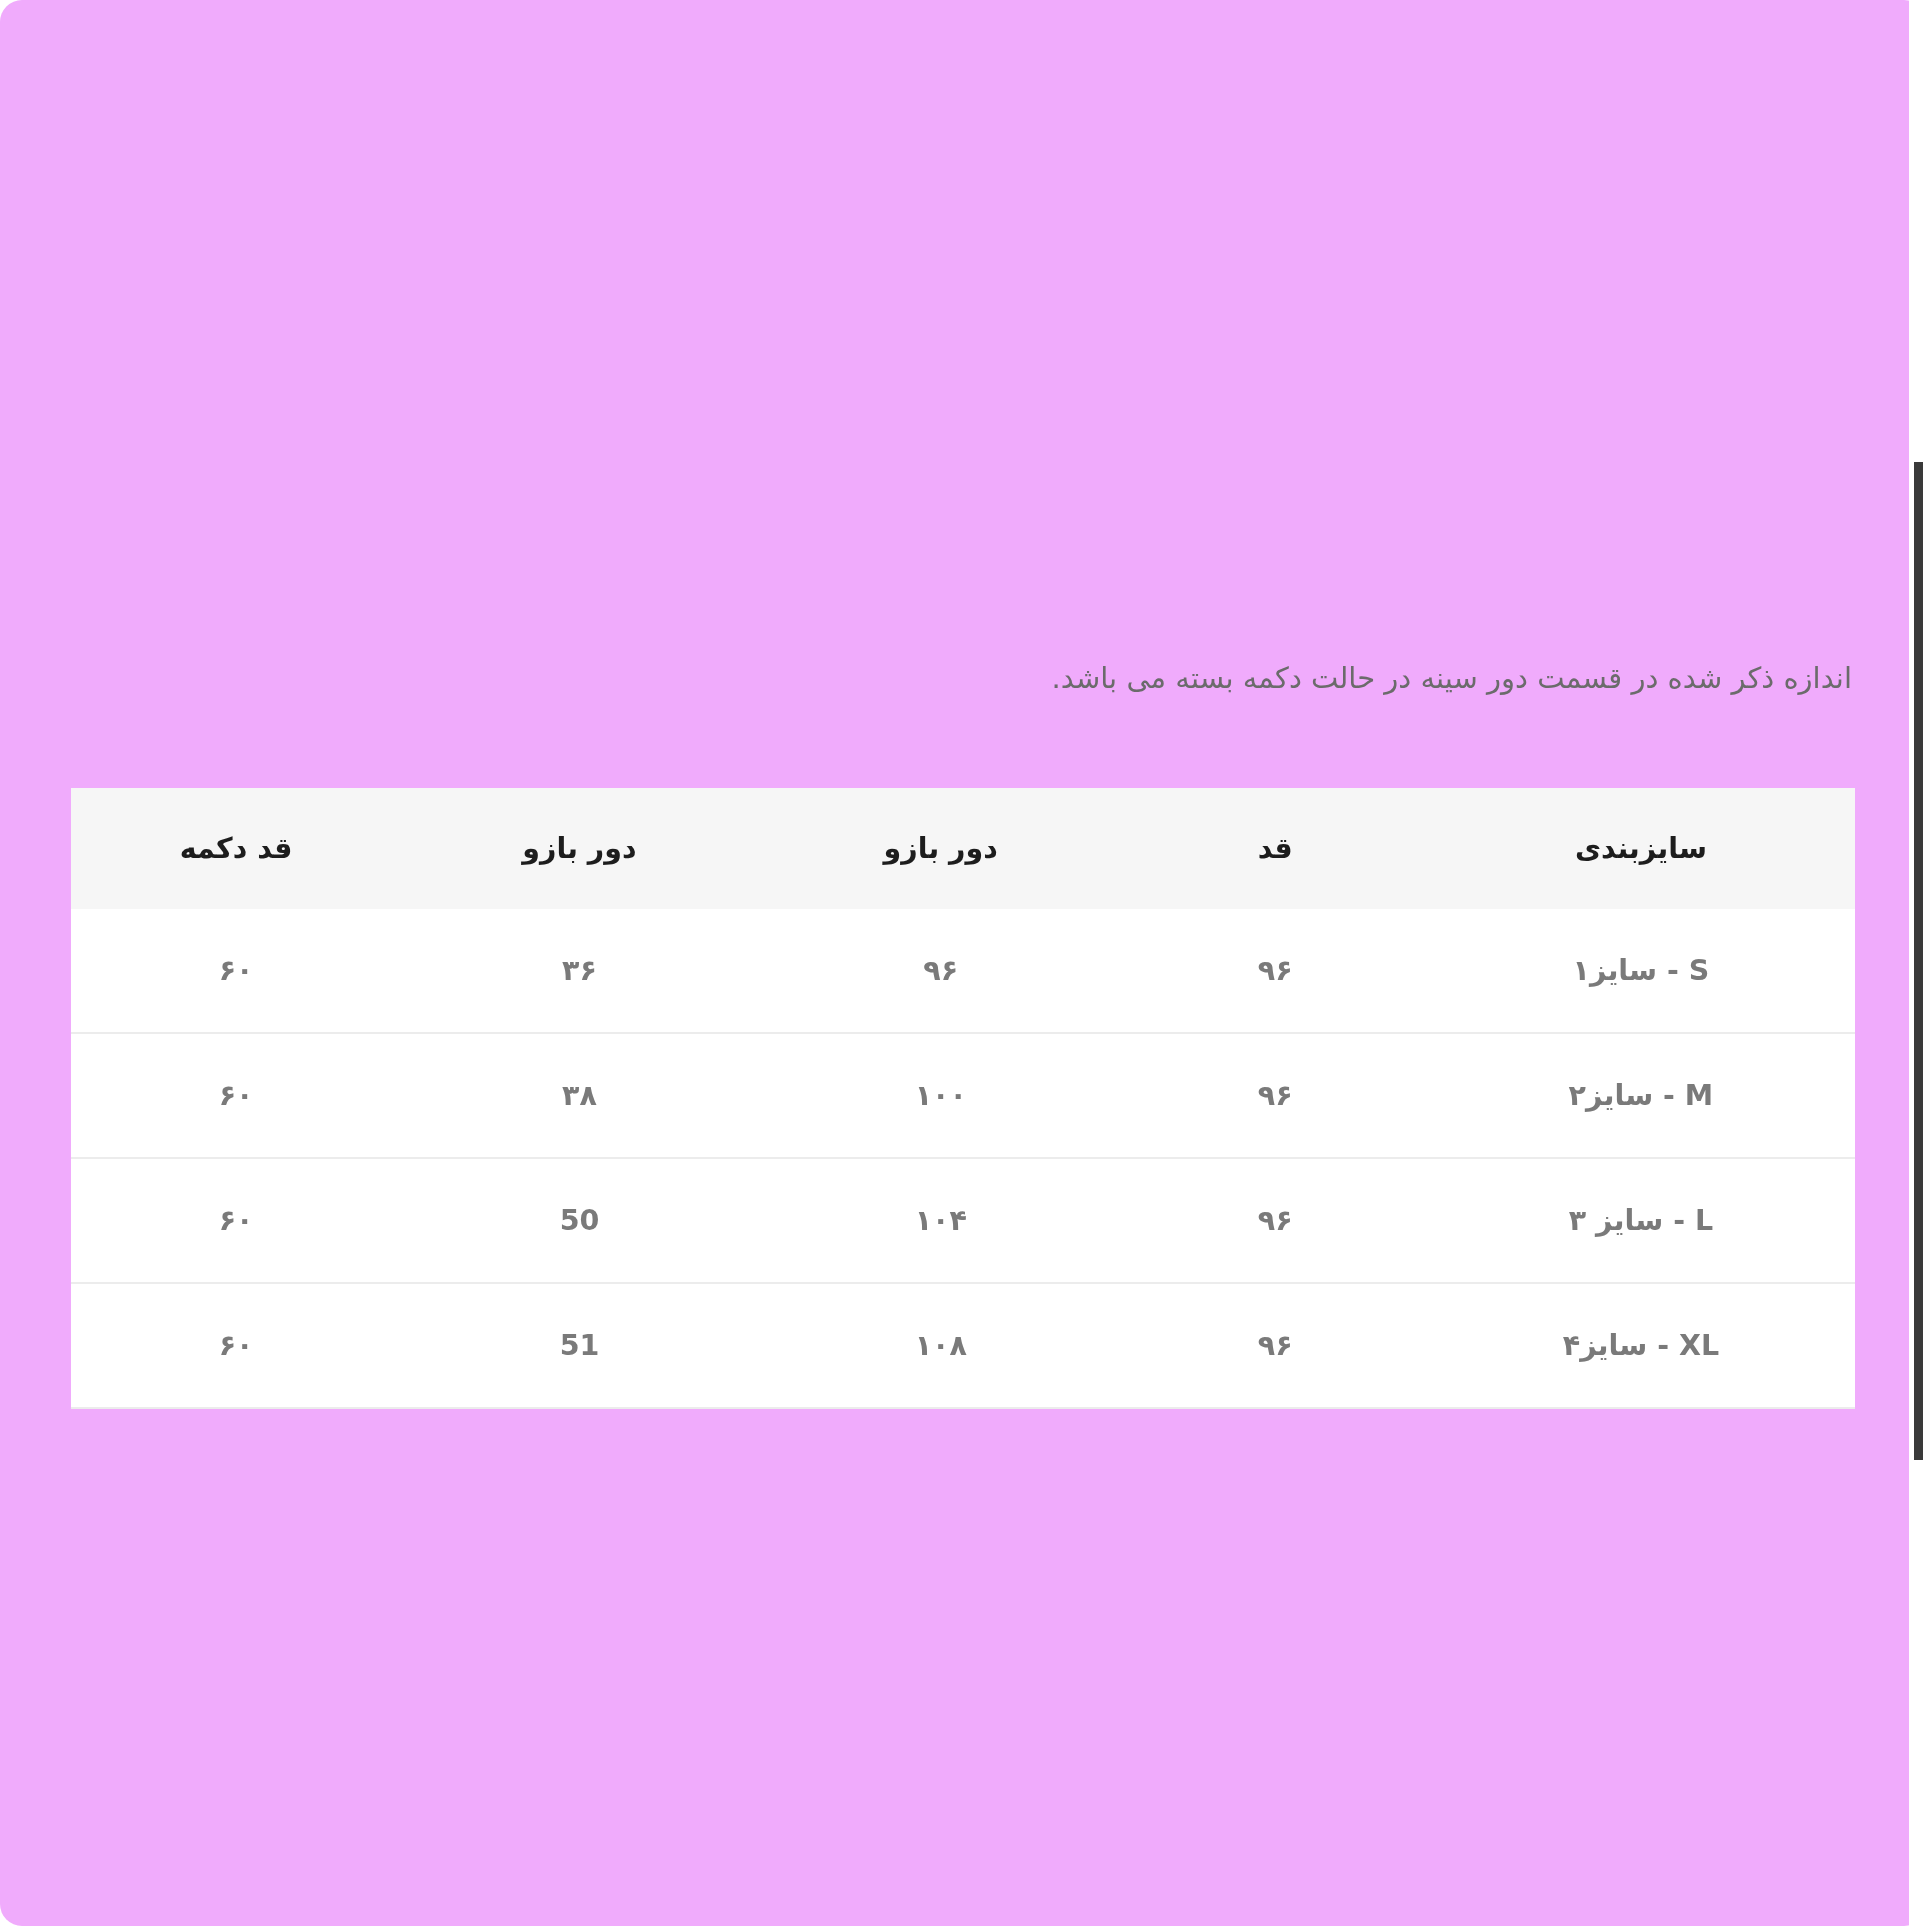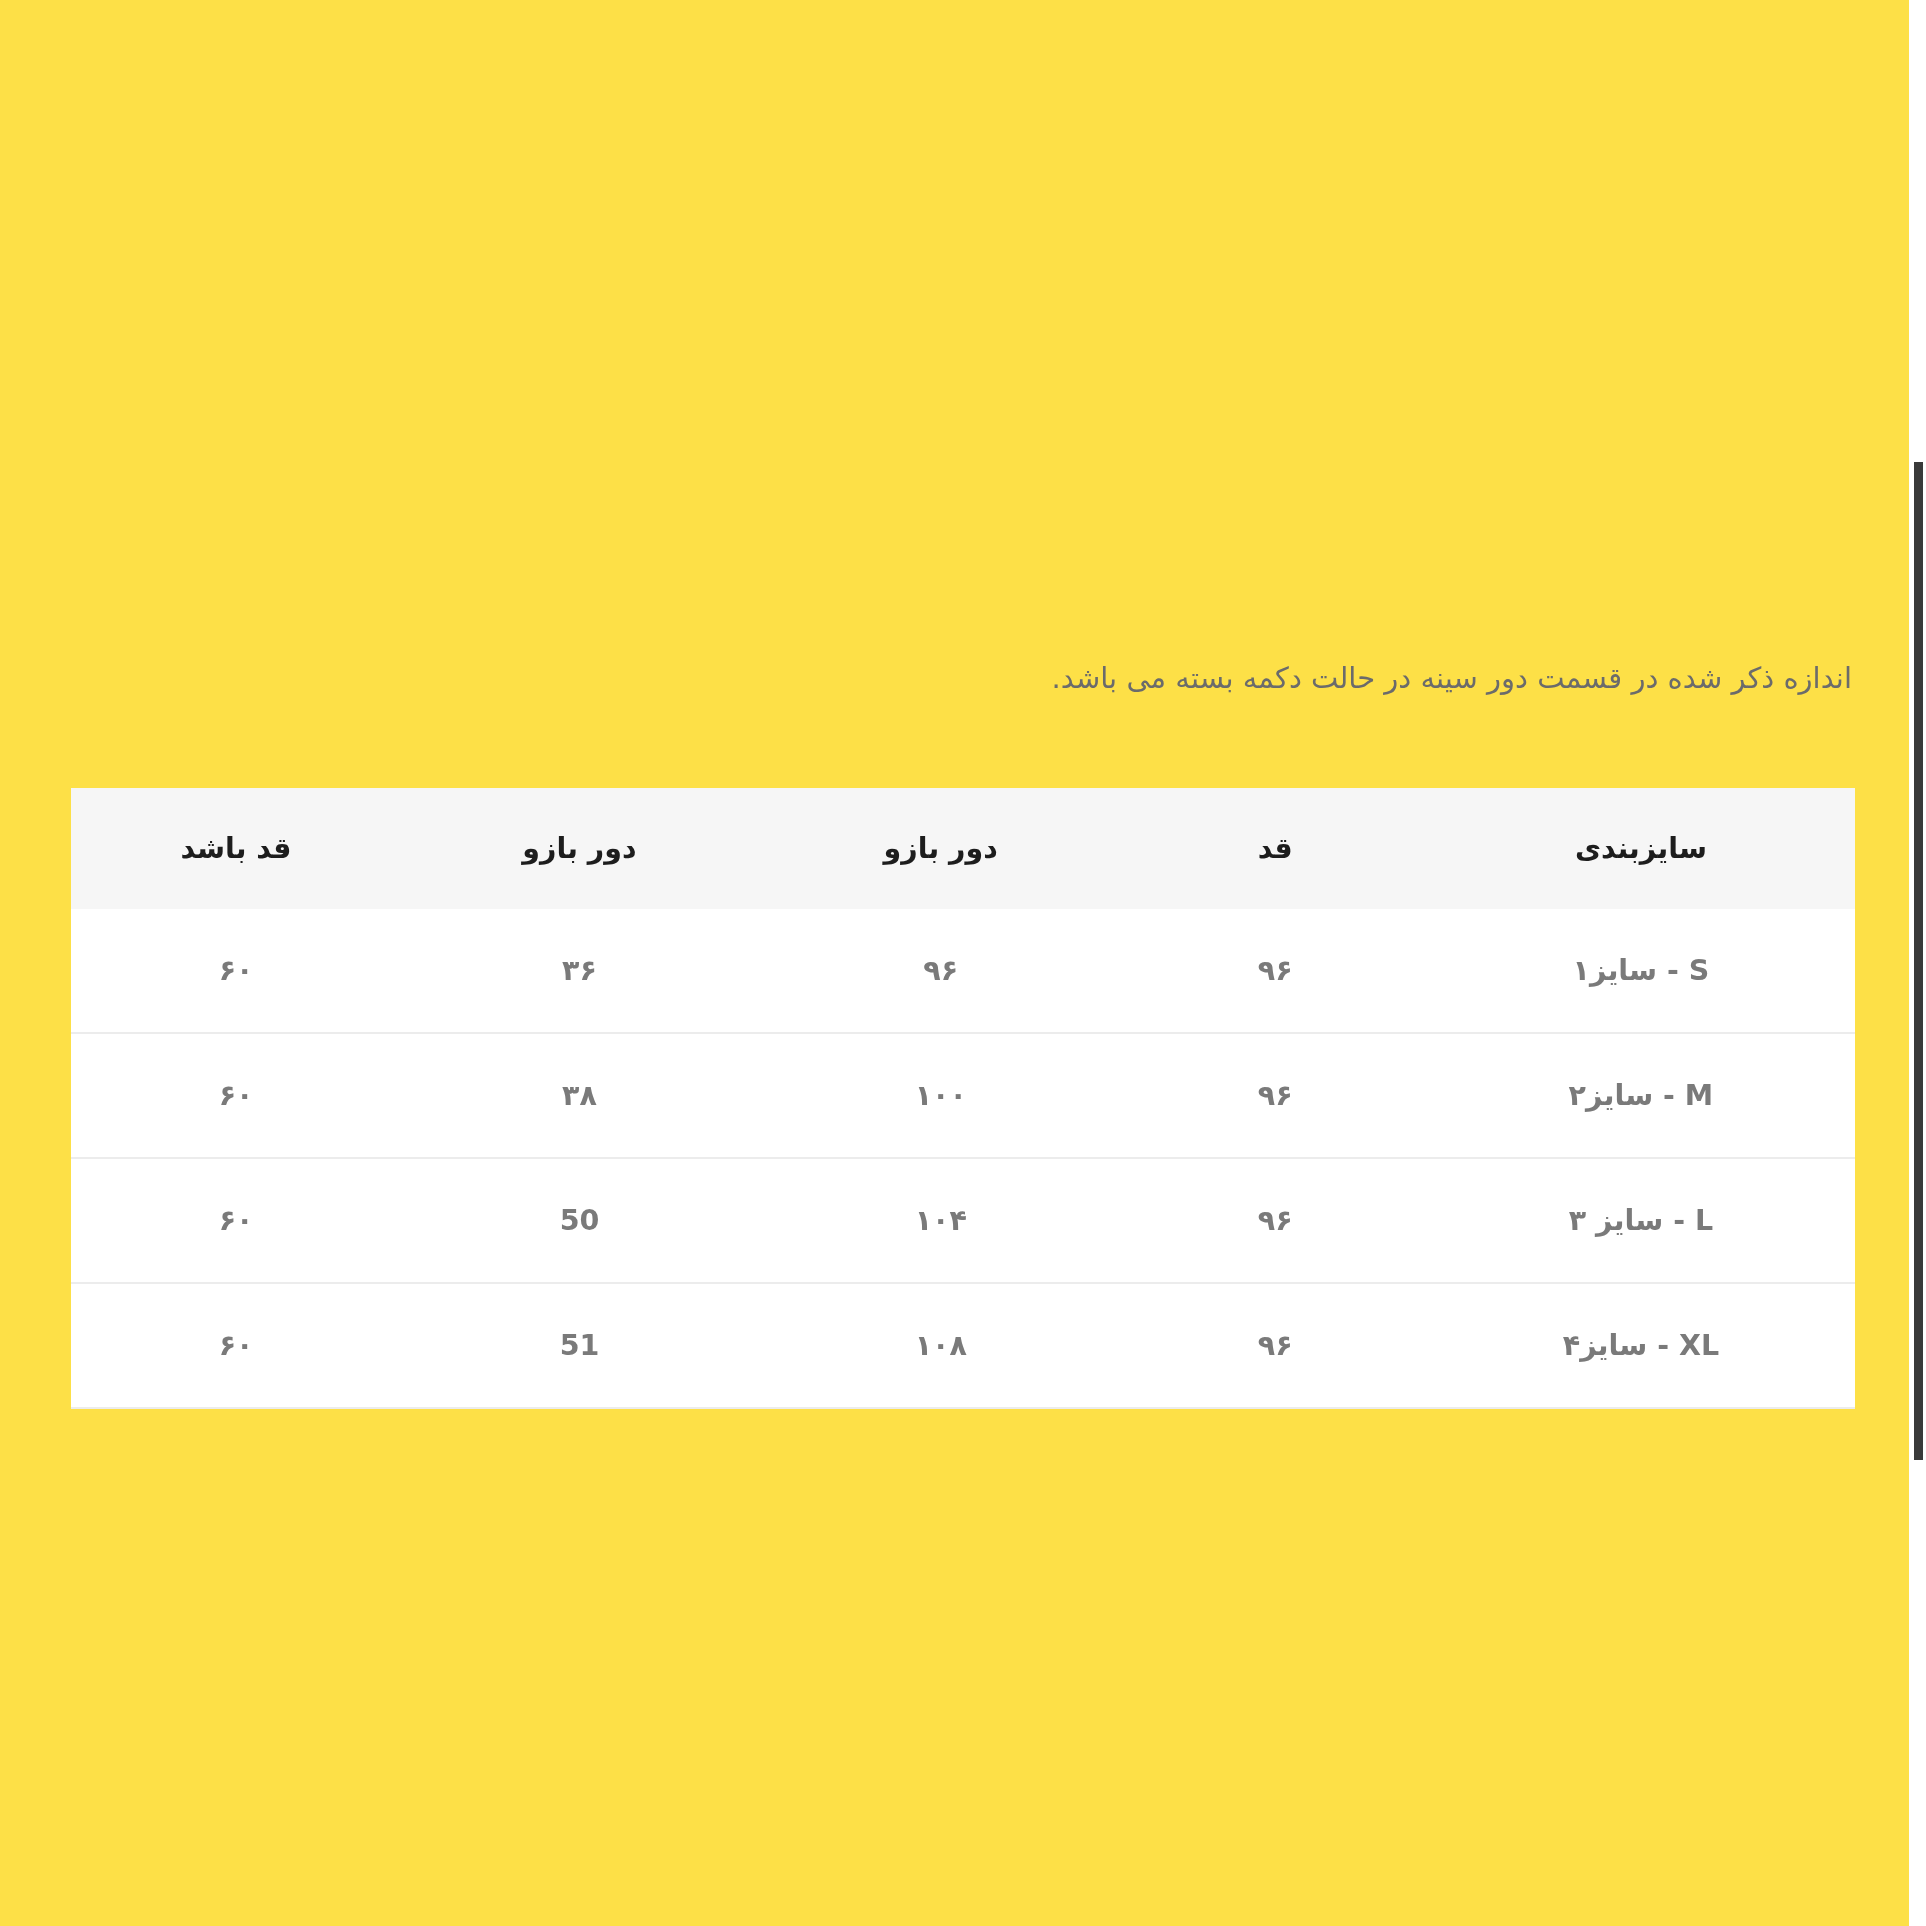--- a/index.html
+++ b/index.html
@@ -16,22 +16,23 @@
     overflow: hidden;
   }
 
   
   #page {
     position: absolute;
     left: 0;
     top: 0;
     width: 1926px;
     height: 1926px;
-    background: #fde047;
+    background: #f0abfc;
     direction: rtl;
+    border-radius: 22px;
   }
 
   
   .intro-note {
     position: absolute;
     right: 74px;
     top: 651px;
     width: 1780px;
     text-align: right;
     font-size: 29px;
@@ -123,21 +124,21 @@
         <col class="c-chest">
         <col class="c-arm">
         <col class="c-sleeve">
       </colgroup>
       <thead>
         <tr>
           <th>سایزبندی</th>
           <th>قد</th>
           <th>دور بازو</th>
           <th>دور بازو</th>
-          <th>قد باشد</th>
+          <th>قد دکمه</th>
         </tr>
       </thead>
       <tbody>
         <tr>
           <td>S - سایز۱</td>
           <td>۹۶</td>
           <td>۹۶</td>
           <td>۳۶</td>
           <td>۶۰</td>
         </tr>

